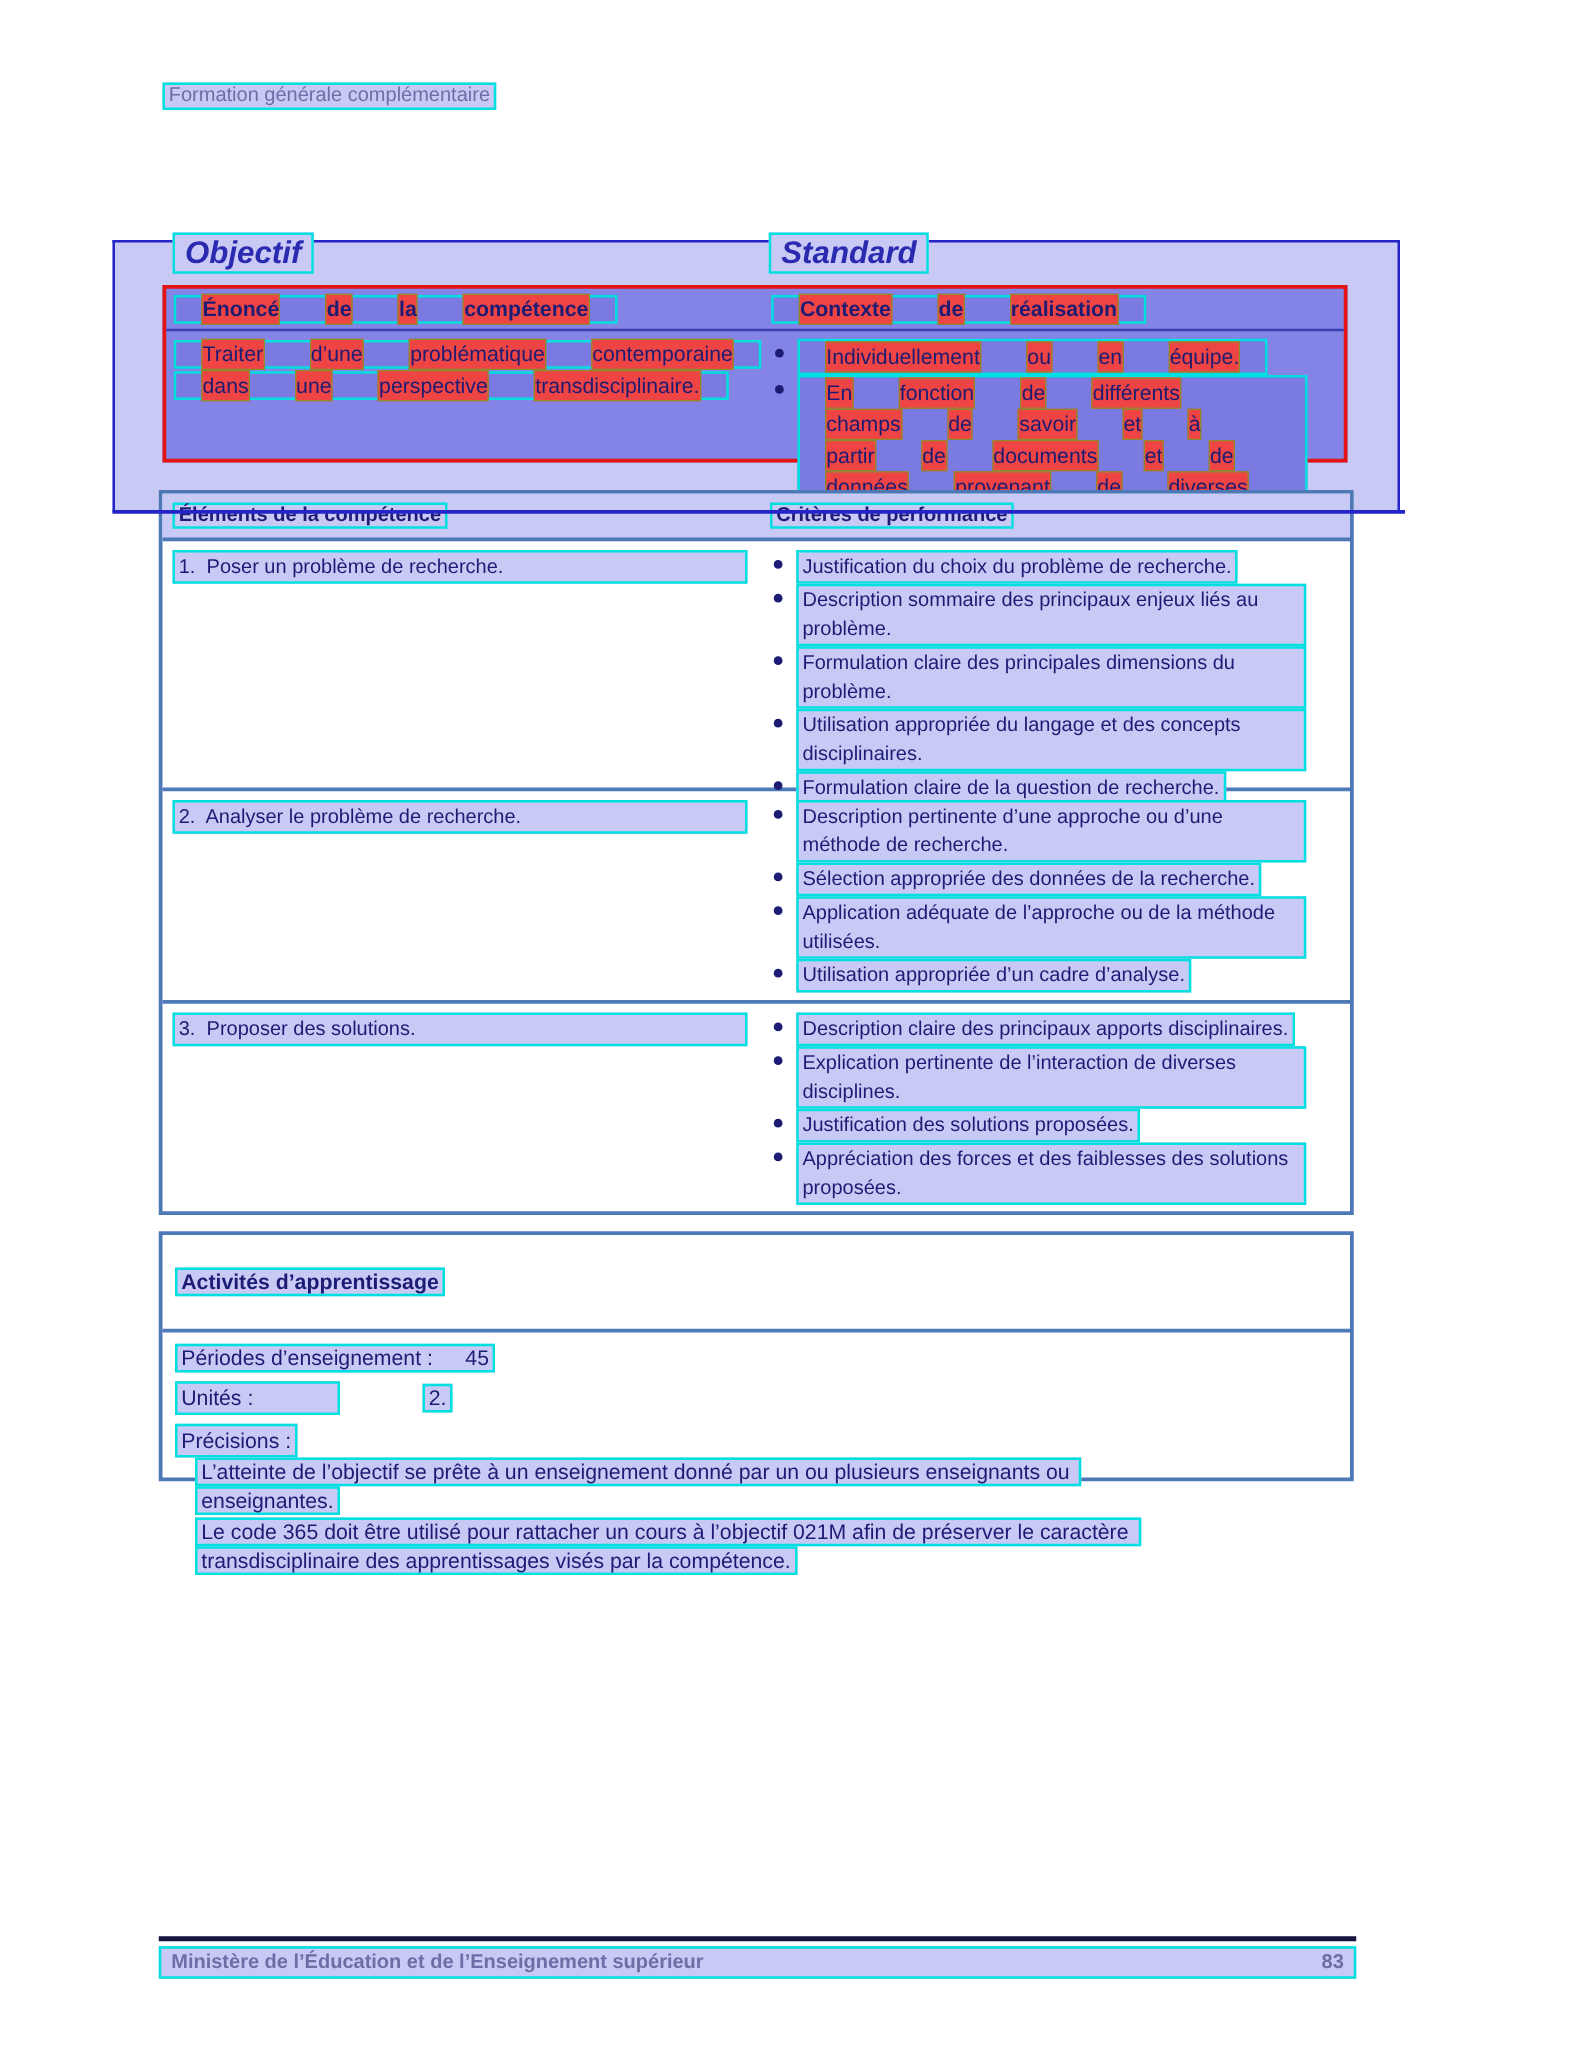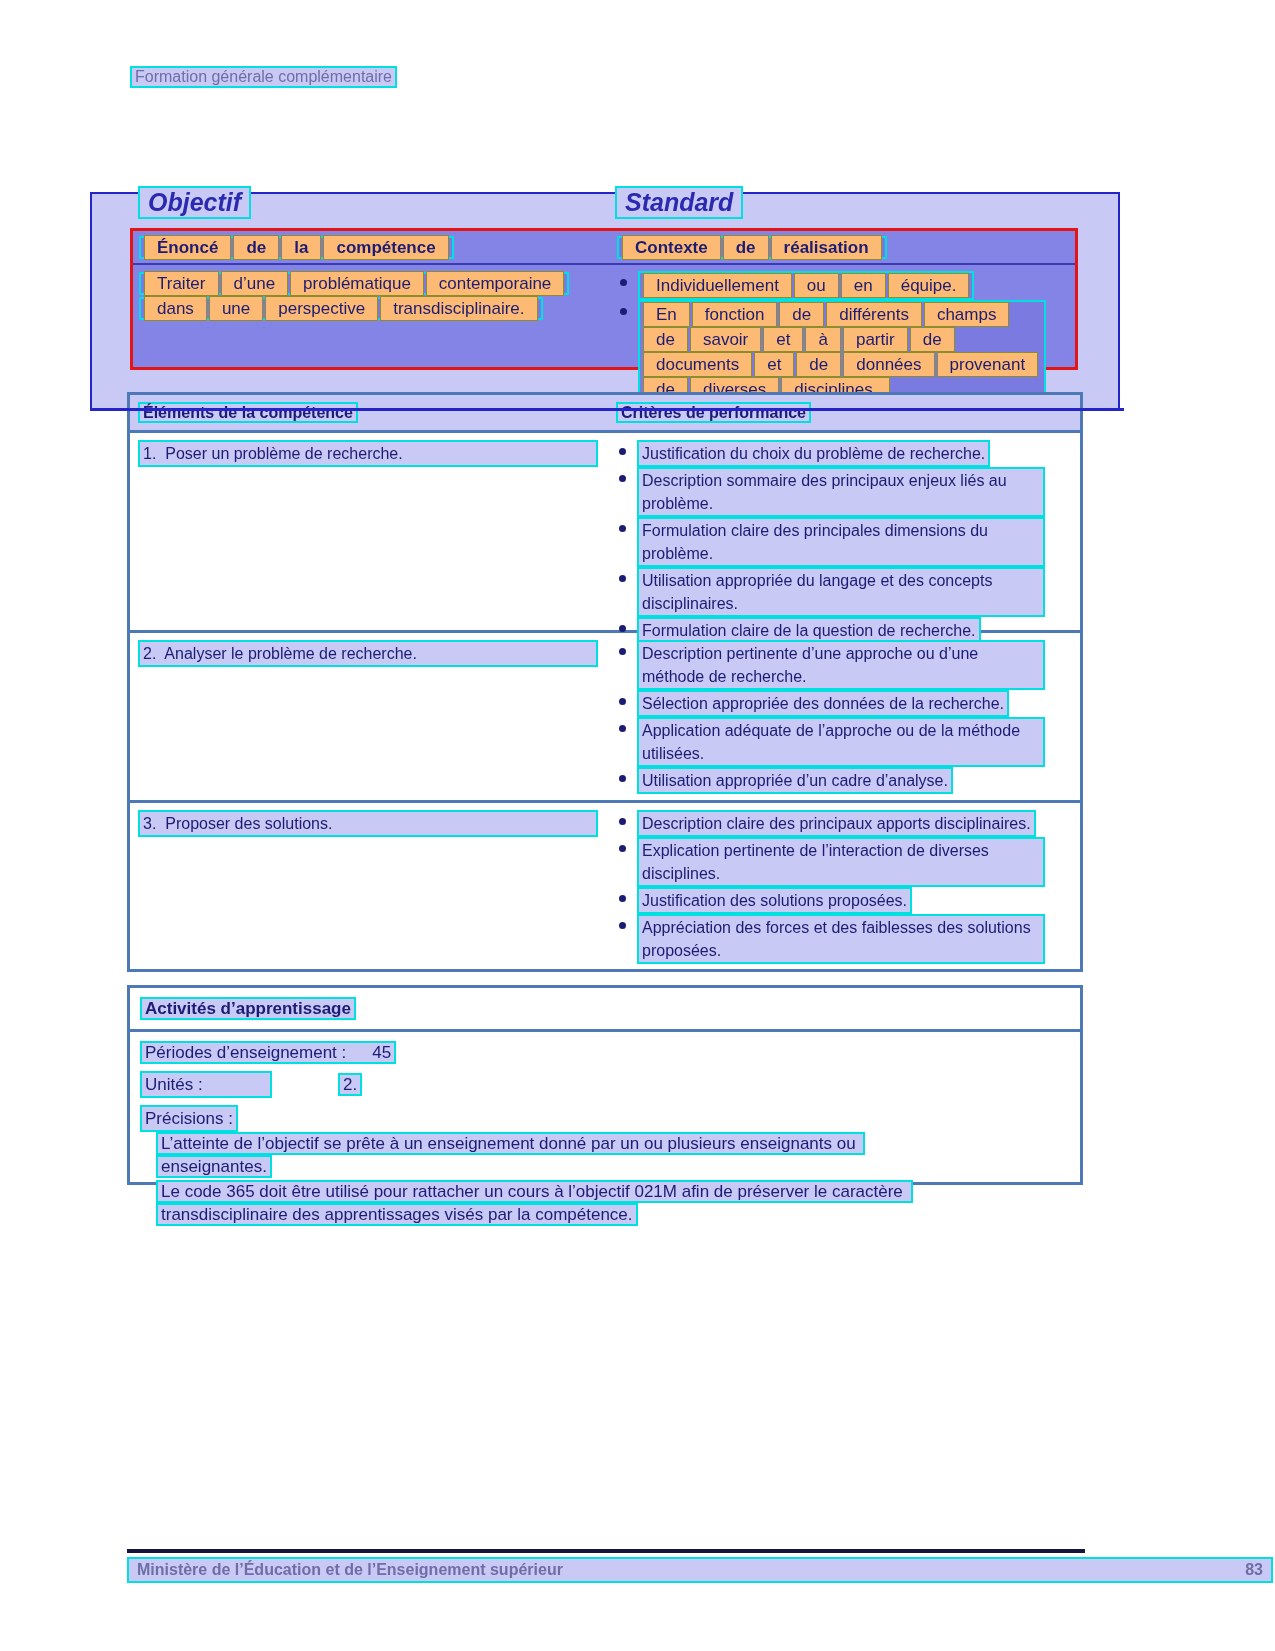--- a/index.html
+++ b/index.html
@@ -17,22 +17,22 @@
     -webkit-box-decoration-break:clone;box-decoration-break:clone;
     white-space:pre-wrap;
   }
   .hl-purple{
     background:var(--word-purple,#7a7ae0);
     border:2px solid var(--cyan,#00e0e0);
     padding:0 2px;
     -webkit-box-decoration-break:clone;box-decoration-break:clone;
   }
   .hl-purple .w{
-    border:1px solid #8d8d2e;background:#fdba74;
-    padding:0 12px;margin:0 1px;display:inline-block;
+    border:1px solid #8d8d2e;background:#ef4444;
+    padding:0 0;margin:0 18px;display:inline-block;
   }
   
   .top-label{
     position:absolute;left:130px;top:66px;font-size:16px;
     color:var(--gray-purple-text,#6e6ea6);
   }
   
   .header-bar{
     position:absolute;left:127px;top:127px;width:966px;height:38px;
     background:var(--bar-blue,#4e79b7);
@@ -106,39 +106,39 @@
   .element-box{display:inline-block;width:460px;}
   .crow{display:flex;align-items:flex-start;}
   .crow .hl-lav{max-width:408px;display:inline;}
   
   .table3{
     position:absolute;left:127px;top:985px;width:956px;height:200px;
     background:#ffffff;border:3px solid var(--bar-blue,#4e79b7);z-index:20;
     font-size:17px;line-height:23px;
   }
   .t3-header{
-    padding:9px 10px;border-bottom:3px solid var(--bar-blue,#4e79b7);font-weight:bold;
+    padding:26px 10px;border-bottom:3px solid var(--bar-blue,#4e79b7);font-weight:bold;
   }
   .t3-body{padding:9px 10px;}
   .t3-line{margin-bottom:7px;}
   .unites-label-box{display:inline-block;width:132px;}
   .unites-value-box{margin-left:66px;}
   .periodes-value{margin-left:26px;}
   .prec-row{display:flex;align-items:flex-start;flex-direction:column;}
   .prec-label{flex-shrink:0;}
   .prec-content{margin-left:16px;width:806px;}
   .prec-para{display:block;margin-bottom:2px;}
   .prec-para .hl-lav{display:inline;}
   
   .footer-line{
     position:absolute;left:127px;top:1549px;width:958px;height:4px;
     background:var(--footer-line,#14143c);
   }
   .footer-bar{
-    position:absolute;left:127px;top:1557px;width:1146px;
+    position:absolute;left:127px;top:1557px;width:958px;
     background:var(--lavender,#c9c9f5);
     border:2px solid var(--cyan,#00e0e0);
     display:flex;justify-content:space-between;align-items:center;
     padding:2px 8px;font-size:16px;font-weight:bold;
     color:var(--gray-purple-text,#6e6ea6);
   }
 </style>
 </head>
 <body>
 

